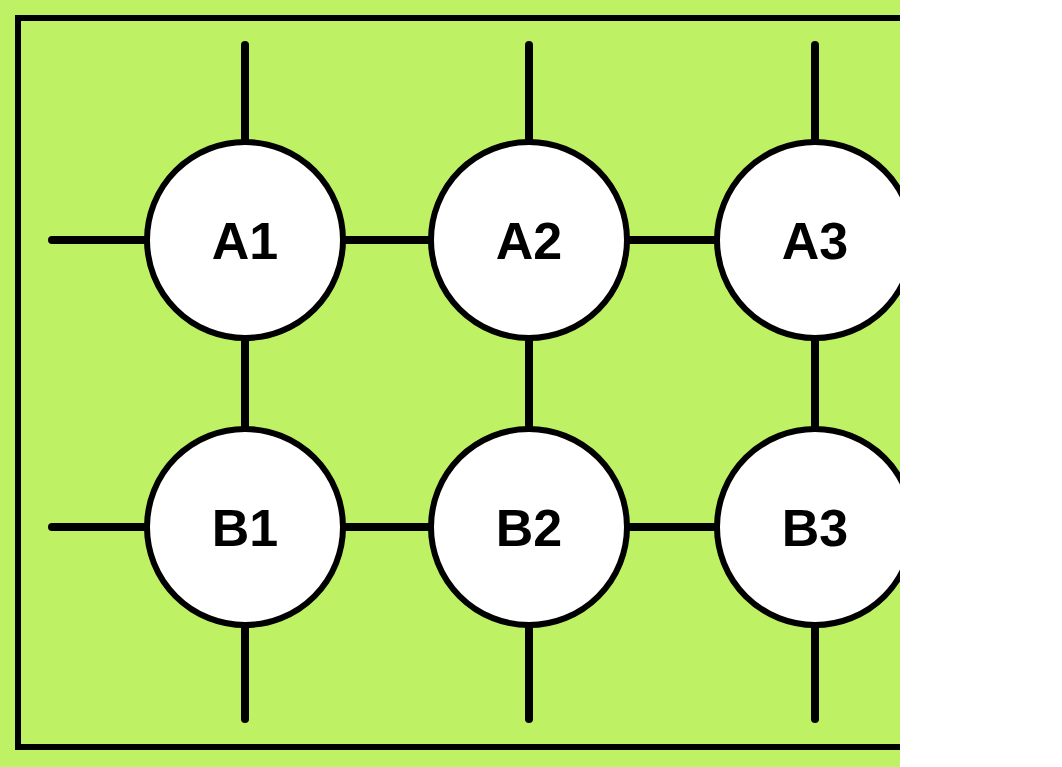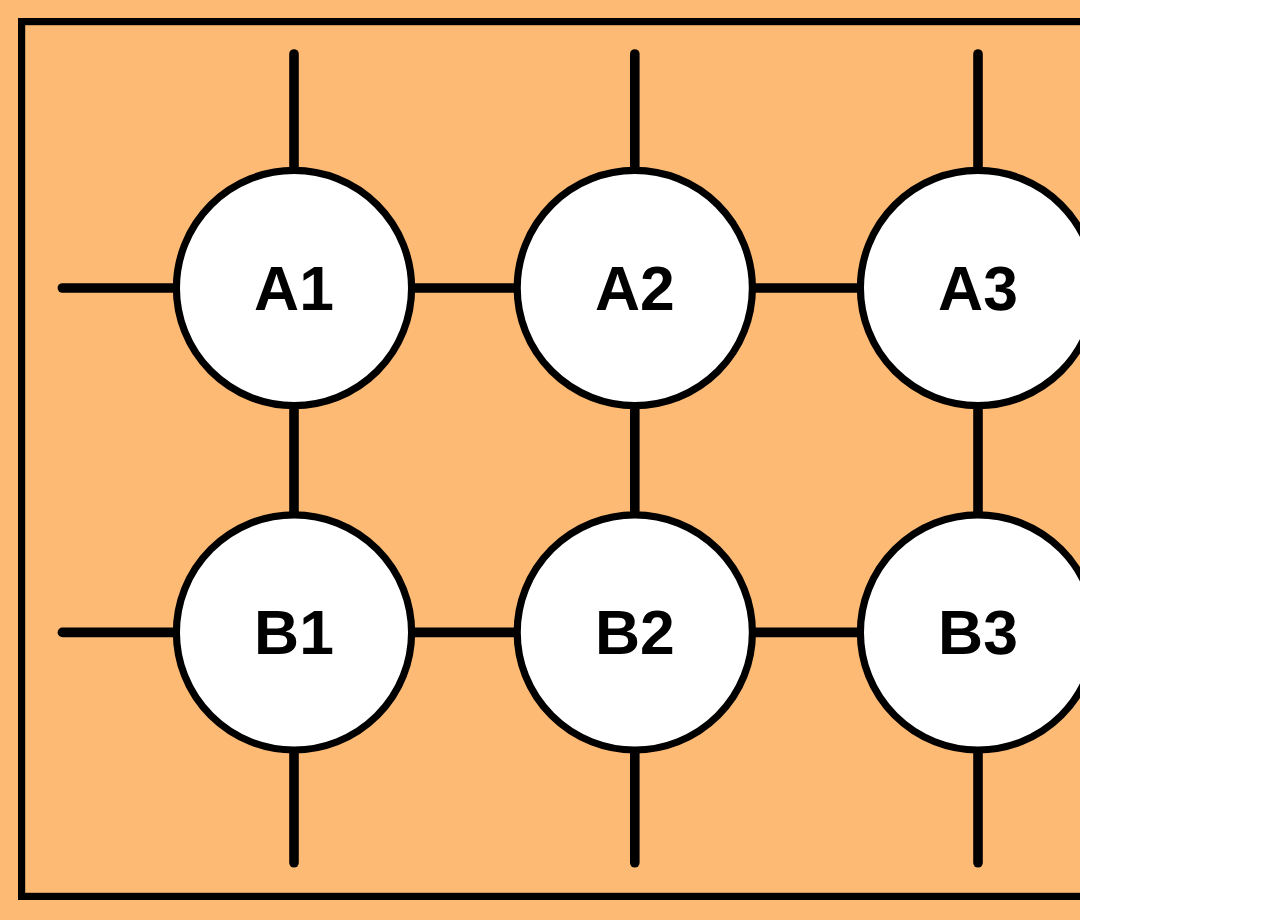--- a/index.html
+++ b/index.html
@@ -8,21 +8,21 @@
     padding: 0;
     background: #ffffff;
   }
   body {
     font-family: "Liberation Sans", sans-serif;
   }
   #canvas-wrap {
     position: relative;
     width: 900px;
     height: 767px;
-    background: #fdba74;
+    background: #bef264;
     overflow: hidden;
   }
   #diagram-svg {
     display: block;
     width: 1062px;
     height: 767px;
   }
   .node-label {
     font-family: "Liberation Sans", sans-serif;
     font-weight: bold;

